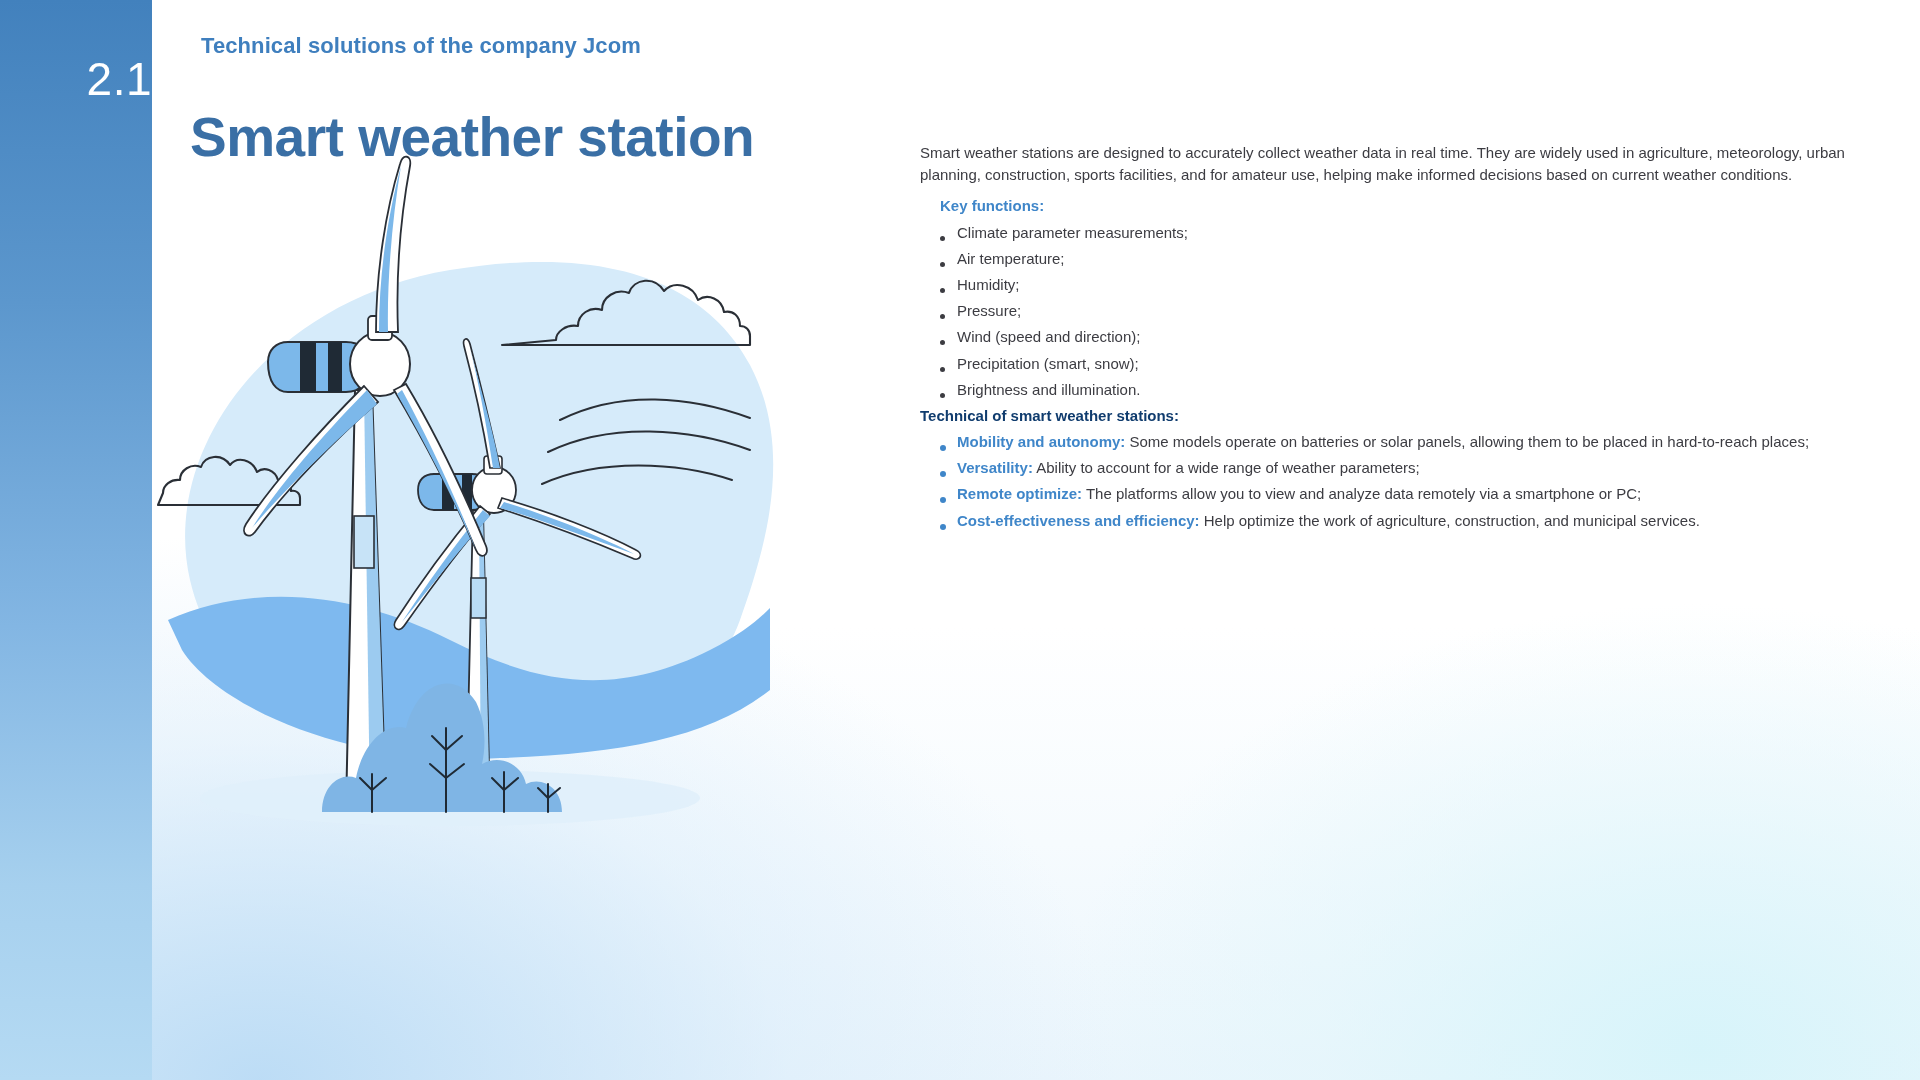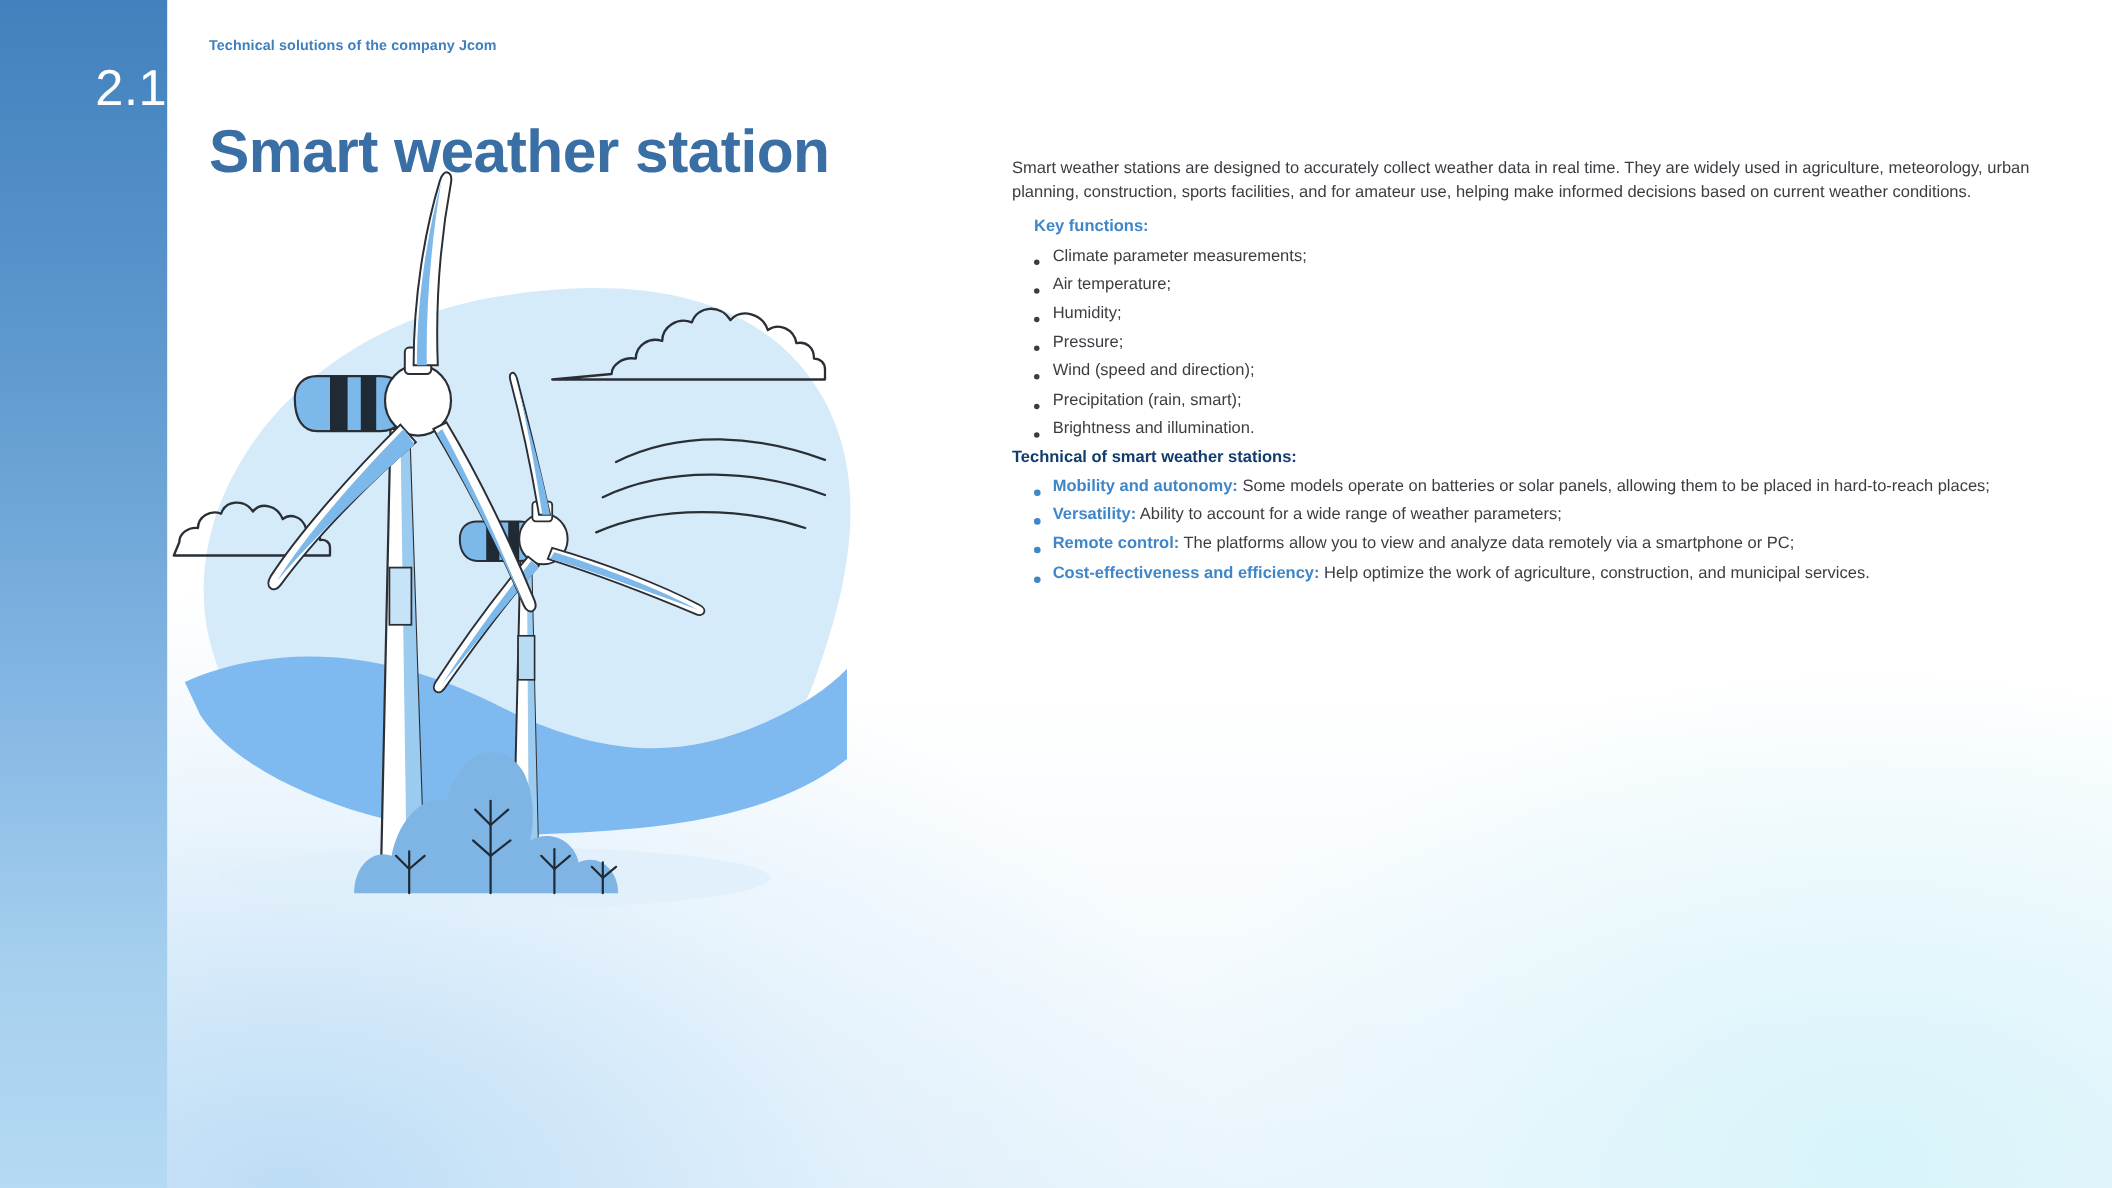--- a/index.html
+++ b/index.html
@@ -43,22 +43,22 @@
     color: #ffffff;
     font-size: 46px;
     font-weight: 400;
     letter-spacing: 0.5px;
     line-height: 1;
   }
 
   
   #eyebrow {
     position: absolute;
-    left: 190px; top: 33px;
-    font-size: 13px;
+    left: 201px; top: 33px;
+    font-size: 22px;
     font-weight: bold;
     color: #3f7fbe;
     letter-spacing: 0.1px;
   }
   #page-title {
     position: absolute;
     left: 190px; top: 64px;
     font-size: 55px;
     font-weight: bold;
     color: #3a6fa5;
@@ -252,27 +252,27 @@
     <p id="intro-paragraph">Smart weather stations are designed to accurately collect weather data in real time. They are widely used in agriculture, meteorology, urban planning, construction, sports facilities, and for amateur use, helping make informed decisions based on current weather conditions.</p>
 
     <div class="section-heading key">Key functions:</div>
 
     <ul class="bullets">
       <li><span>Climate parameter measurements;</span></li>
       <li><span>Air temperature;</span></li>
       <li><span>Humidity;</span></li>
       <li><span>Pressure;</span></li>
       <li><span>Wind (speed and direction);</span></li>
-      <li><span>Precipitation (rain, smart);</span></li>
+      <li><span>Precipitation (smart, snow);</span></li>
       <li><span>Brightness and illumination.</span></li>
     </ul>
 
     <div class="section-heading adv">Technical of smart weather stations:</div>
 
     <ul class="bullets advantages">
       <li><span class="lead-in">Mobility and autonomy:</span><span> Some models operate on batteries or solar panels, allowing them to be placed in hard-to-reach places;</span></li>
       <li><span class="lead-in">Versatility:</span><span> Ability to account for a wide range of weather parameters;</span></li>
-      <li><span class="lead-in">Remote control:</span><span> The platforms allow you to view and analyze data remotely via a smartphone or PC;</span></li>
+      <li><span class="lead-in">Remote optimize:</span><span> The platforms allow you to view and analyze data remotely via a smartphone or PC;</span></li>
       <li><span class="lead-in">Cost-effectiveness and efficiency:</span><span> Help optimize the work of agriculture, construction, and municipal services.</span></li>
     </ul>
   </div>
 
 </div>
 
 </body></html>

